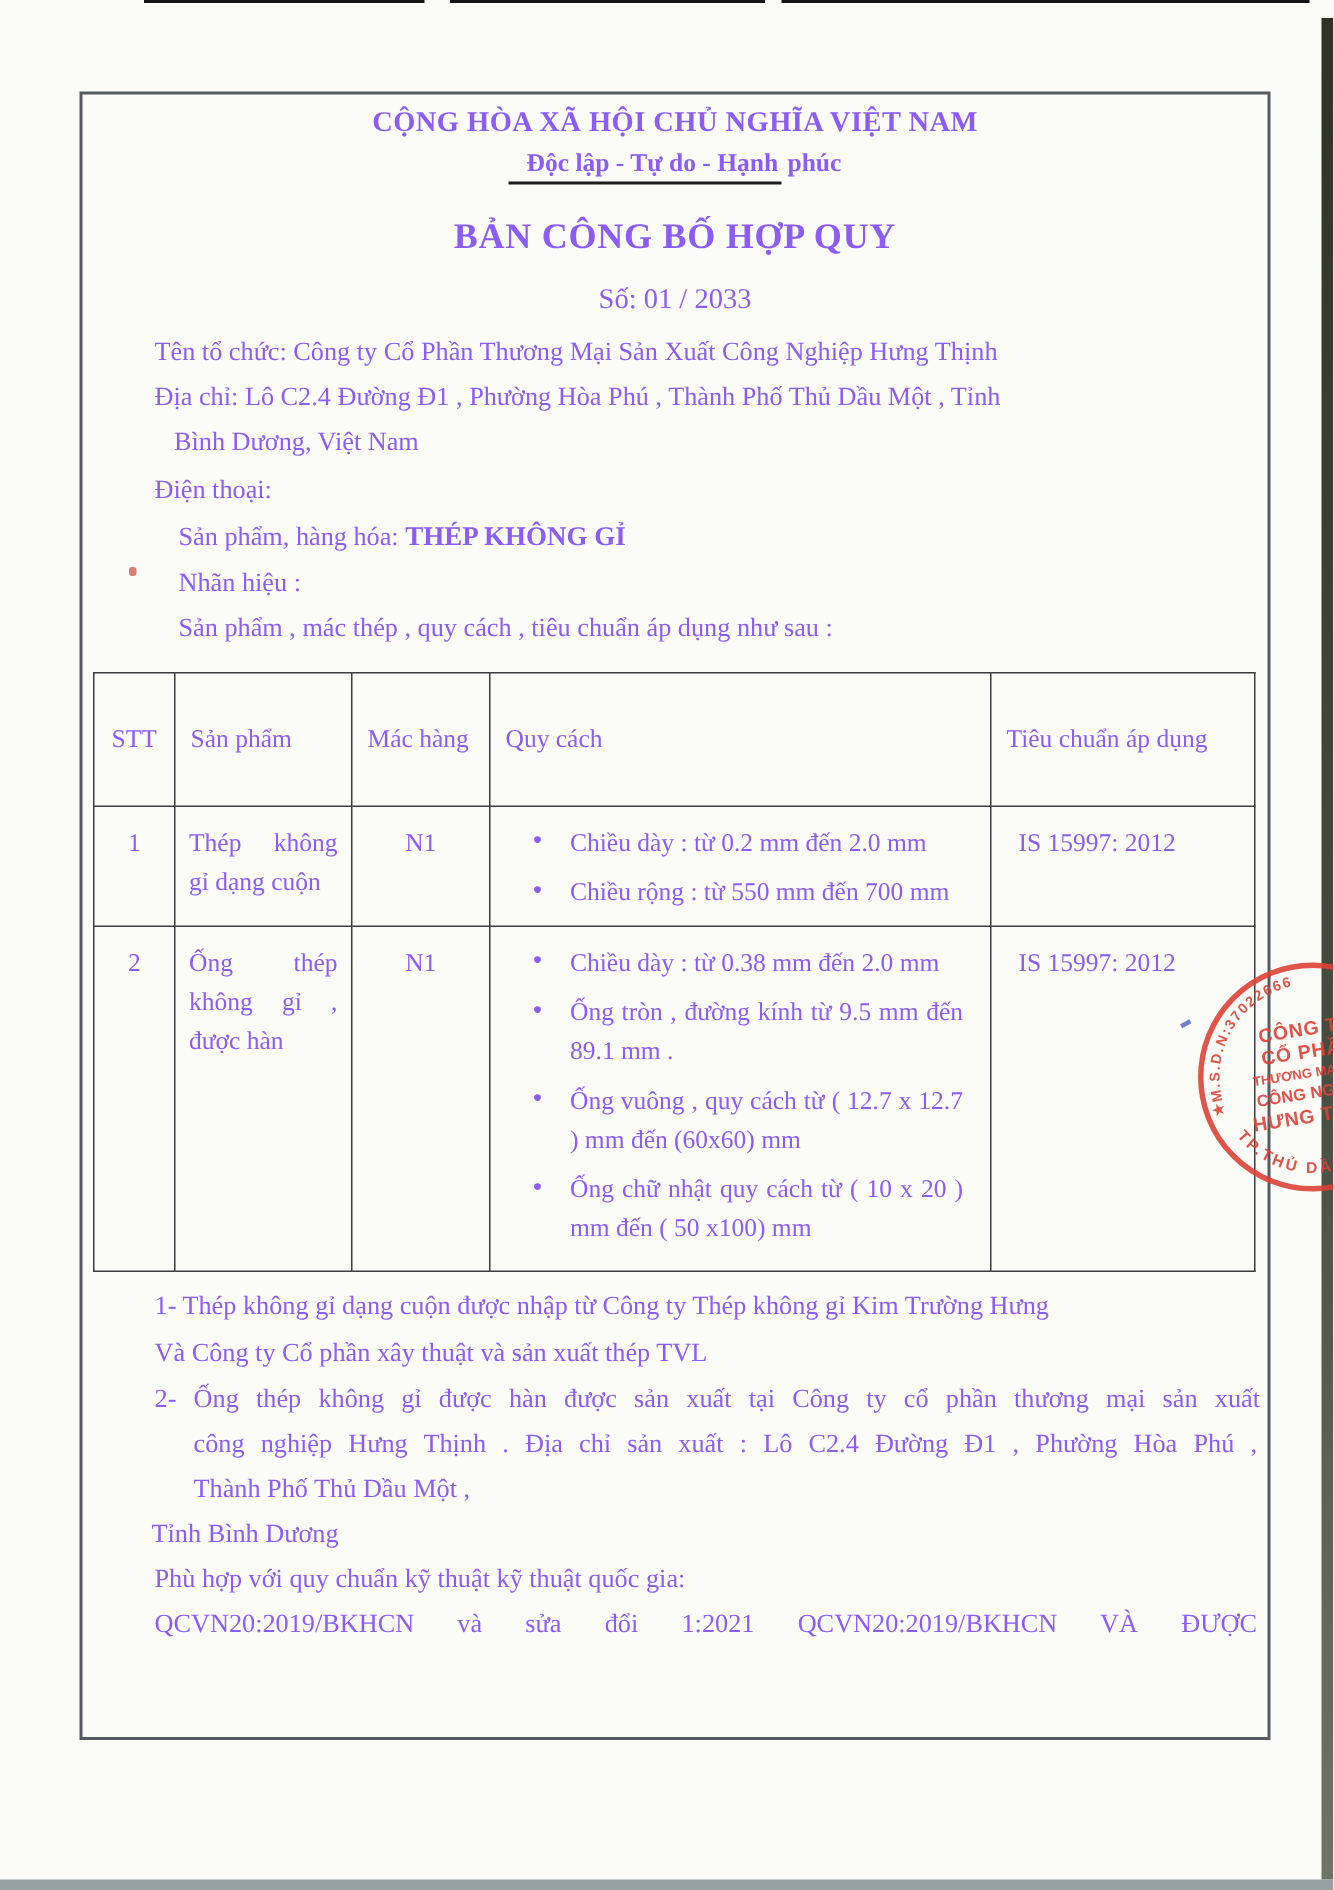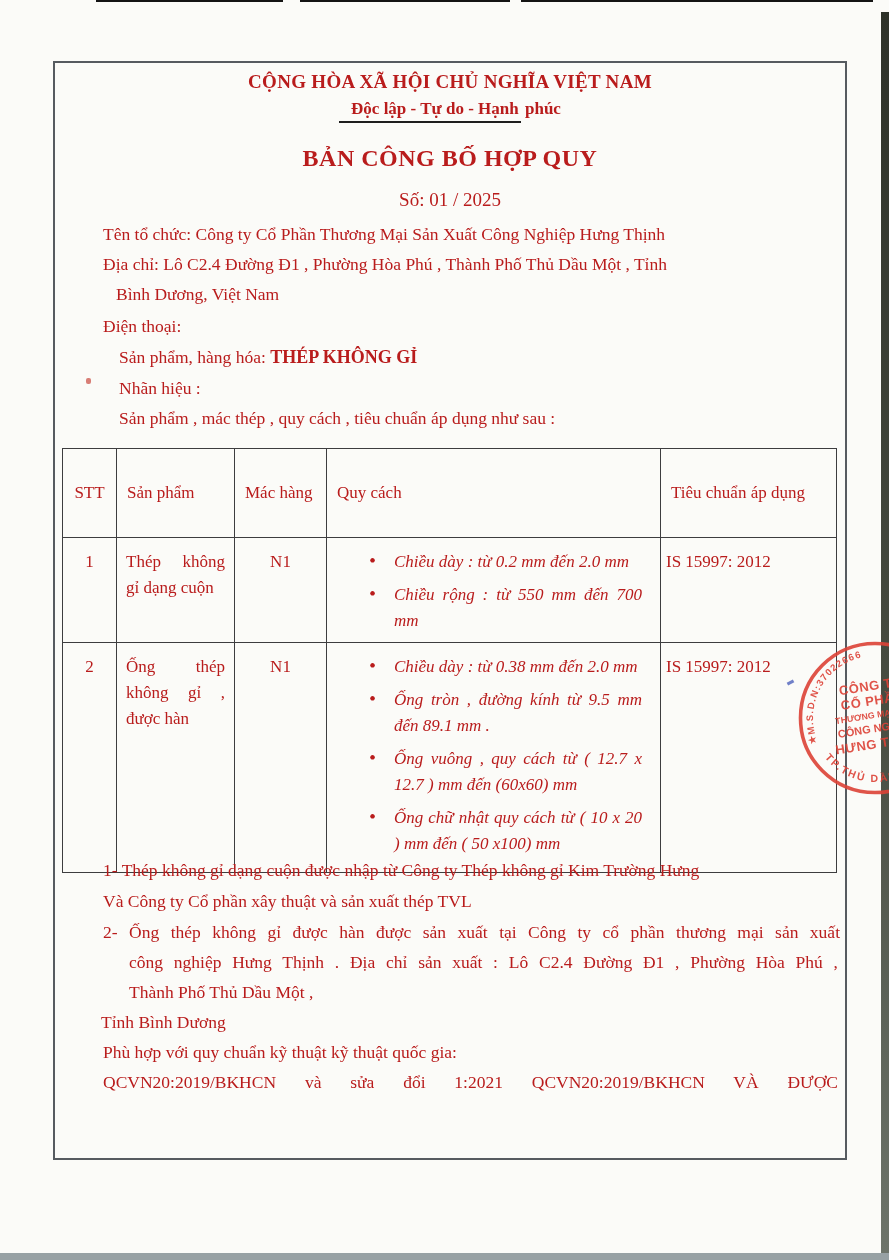--- a/index.html
+++ b/index.html
@@ -1,20 +1,20 @@
 <!DOCTYPE html>
 <html><head>
 <meta charset="utf-8">
 <style>
   html,body { margin:0; padding:0; }
   .page {
     position:relative; width:889px; height:1260px;
     background:#fbfbf8; overflow:hidden;
     font-family:"Liberation Serif","DejaVu Serif",serif;
-    color:#b91c1c;
+    color:#8b5cf6;
   }
   .frame {
     position:absolute; left:53px; top:61px; width:794px; height:1099px;
     box-sizing:border-box; border:2px solid #565b60; background:transparent;
   }
   .line { position:absolute; font-size:17.5px; line-height:24px; white-space:nowrap; }
   .centered { left:53px; width:794px; text-align:center; white-space:nowrap; }
   .national { top:70px; font-size:19px; font-weight:bold; letter-spacing:.3px; }
   .motto { top:97px; font-size:17px; font-weight:bold; }
   .motto-u { border-bottom:2.5px solid #1e1e1e; padding:0 2px 3px 12px; }
@@ -24,22 +24,22 @@
 
   .tablewrap { position:absolute; left:62px; top:448px; }
   table.conf { border-collapse:collapse; table-layout:fixed; width:774px; }
   table.conf td { border:1.6px solid #3d3d3f; font-size:17px; line-height:26px; }
   td.h { height:56px; vertical-align:middle; padding:16px 10px; }
   td.h.stt { text-align:center; padding:0 2px; }
   td.c { vertical-align:top; padding-top:11px; }
   td.stt-c, td.grade-c { text-align:center; padding-left:2px; padding-right:2px; }
   td.prod-c { text-align:justify; padding-left:9px; padding-right:9px; }
   td.spec-c { padding-right:18px; }
-  td.std-c  { padding-left:5px; padding-right:4px; white-space:nowrap; }
-  ul.specs { margin:0; padding:0 0 0 66px; list-style:none;font-style:italic; }
+  td.std-c  { padding-left:18px; padding-right:4px; white-space:nowrap; }
+  ul.specs { margin:0; padding:0 0 0 52px; list-style:none; }
   ul.specs li { position:relative; text-align:justify; margin:0 0 7px 0; }
   ul.specs li::before { content:"•"; position:absolute; left:-25px; top:-1px; font-size:19px; }
 
   .jl { text-align:justify; text-align-last:justify; white-space:normal; }
 
   
   .top-mark { position:absolute; top:0; height:2px; background:#141414; }
   .right-bar { position:absolute; left:881px; top:12px; width:8px; height:1241px;
                background:linear-gradient(#2e3229,#474c41 55%,#6d746a); }
   .bottom-bar { position:absolute; left:0; top:1253px; width:889px; height:7px; background:#97a1a4; }
@@ -62,21 +62,21 @@
   <div class="right-bar"></div>
   <div class="bottom-bar"></div>
   <div class="fleck-red"></div>
   <div class="fleck-blue"></div>
 
   <div class="frame"></div>
 
   <div class="line centered national">CỘNG HÒA XÃ HỘI CHỦ NGHĨA VIỆT NAM</div>
   <div class="line centered doc-title">BẢN CÔNG BỐ HỢP QUY</div>
   <div class="line centered motto"><span class="motto-u">Độc lập - Tự do - Hạnh</span><span> phúc</span></div>
-  <div class="line centered doc-number">Số: 01 / 2025</div>
+  <div class="line centered doc-number">Số: 01 / 2033</div>
 
   <div class="line" style="left:103px;top:222px;text-align:right;">Tên tổ chức: Công ty Cổ Phần Thương Mại Sản Xuất Công Nghiệp Hưng Thịnh</div>
   <div class="line" style="left:103px;top:252px;">Địa chỉ: Lô C2.4 Đường Đ1 , Phường Hòa Phú , Thành Phố Thủ Dầu Một , Tỉnh</div>
   <div class="line" style="left:116px;top:282px;">Bình Dương, Việt Nam</div>
   <div class="line" style="left:103px;top:314px;">Điện thoại:</div>
   <div class="line" style="left:119px;top:345px;"><span>Sản phẩm, hàng hóa: </span><span class="product-value">THÉP KHÔNG GỈ</span></div>
   <div class="line" style="left:119px;top:376px;">Nhãn hiệu :</div>
   <div class="line" style="left:119px;top:406px;">Sản phẩm , mác thép , quy cách , tiêu chuẩn áp dụng như sau :</div>
 
   <div class="tablewrap">

